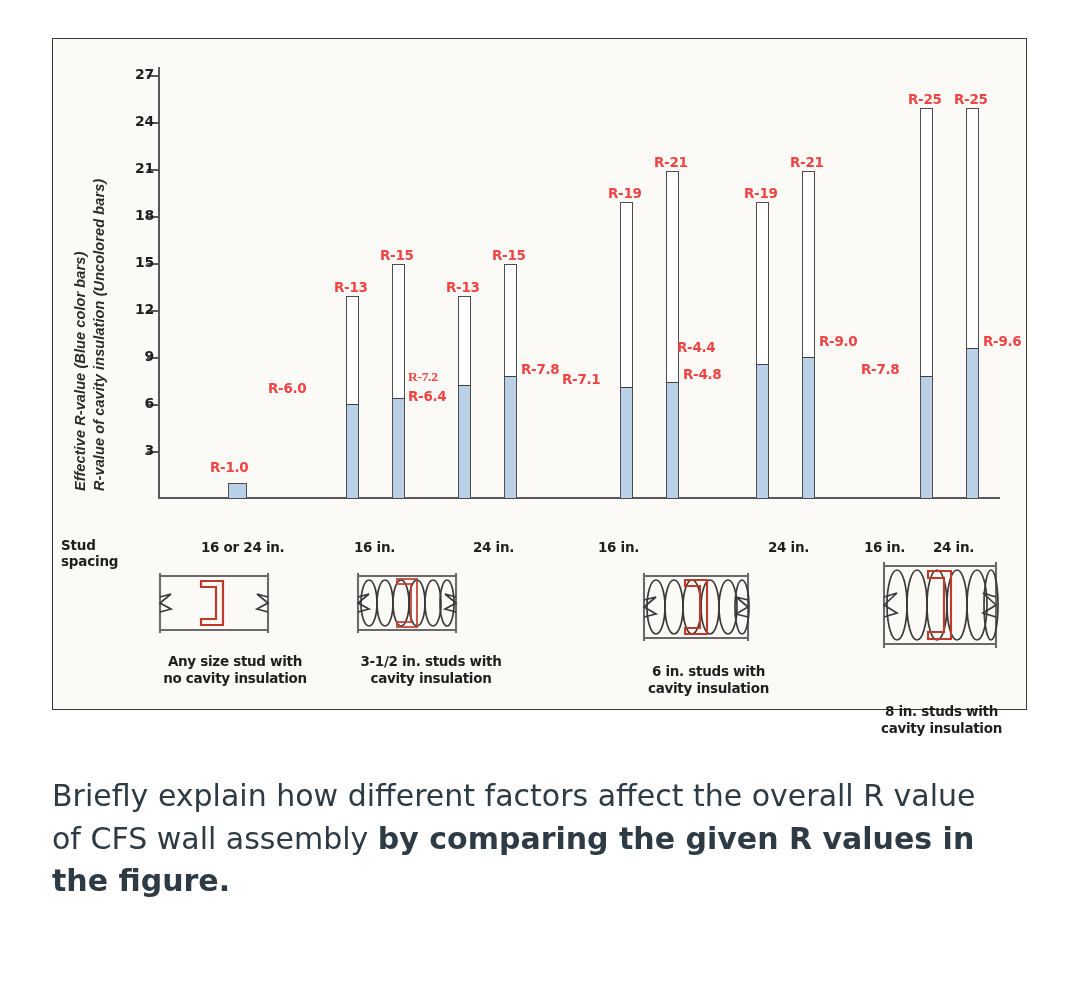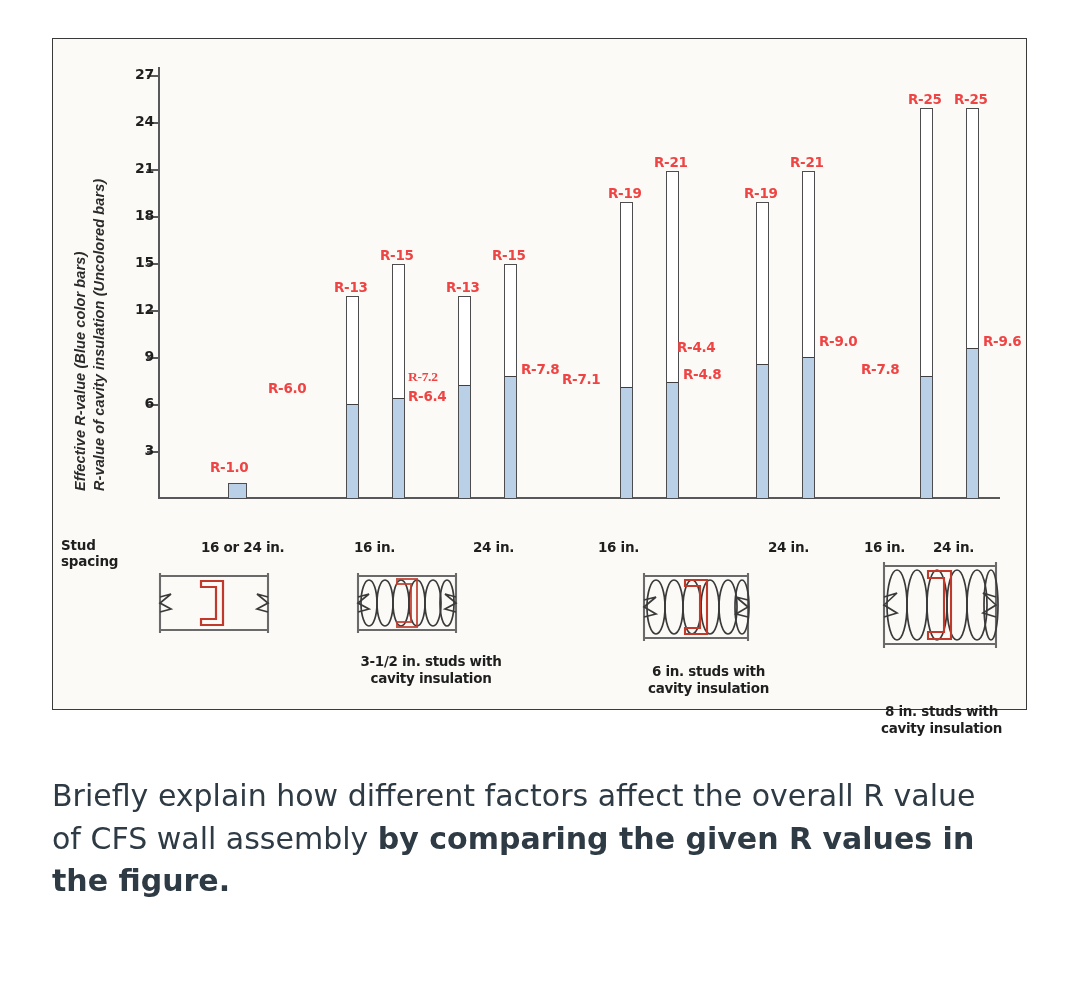--- a/index.html
+++ b/index.html
@@ -319,20 +319,24 @@
       <line x1="8" y1="63" x2="118" y2="63" stroke="#6a6a6a" stroke-width="2.1"></line>
 
       <line x1="9" y1="6" x2="9" y2="66" stroke="#6a6a6a" stroke-width="2.1"></line>
       <line x1="117" y1="6" x2="117" y2="66" stroke="#6a6a6a" stroke-width="2.1"></line>
 
       <path d="M9 30 L20 27 L9 36 L20 42 L9 45" fill="none" stroke="#3a3a3a" stroke-width="1.7"></path>
       <path d="M117 30 L106 27 L117 36 L106 42 L117 45" fill="none" stroke="#3a3a3a" stroke-width="1.7"></path>
 
       <path d="M50 14 L72 14 L72 58 L50 58 L50 52 L65 52 L65 20 L50 20 Z" fill="none" stroke="#c0392b" stroke-width="2.2" stroke-linejoin="miter"></path>
     </svg>
+  </div>
+  <div class="group-caption" style="left:92px; top:614px; width:180px;">
+    <div>Any size stud with</div>
+    <div>no cavity insulation</div>
   </div>
 
   <div class="wall-diagram" style="left:290px; top:528px;">
     <svg width="130" height="72" viewBox="0 0 130 72">
       <line x1="14" y1="9" x2="114" y2="9" stroke="#6a6a6a" stroke-width="2.1"></line>
       <line x1="14" y1="63" x2="114" y2="63" stroke="#6a6a6a" stroke-width="2.1"></line>
       <line x1="15" y1="6" x2="15" y2="66" stroke="#6a6a6a" stroke-width="2.1"></line>
       <line x1="113" y1="6" x2="113" y2="66" stroke="#6a6a6a" stroke-width="2.1"></line>
 
       <g fill="none" stroke="#3a3a3a" stroke-width="1.7">

